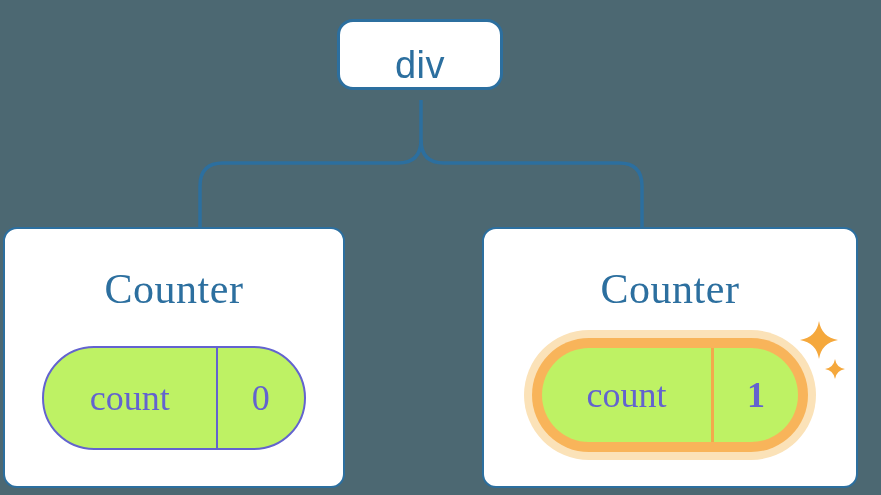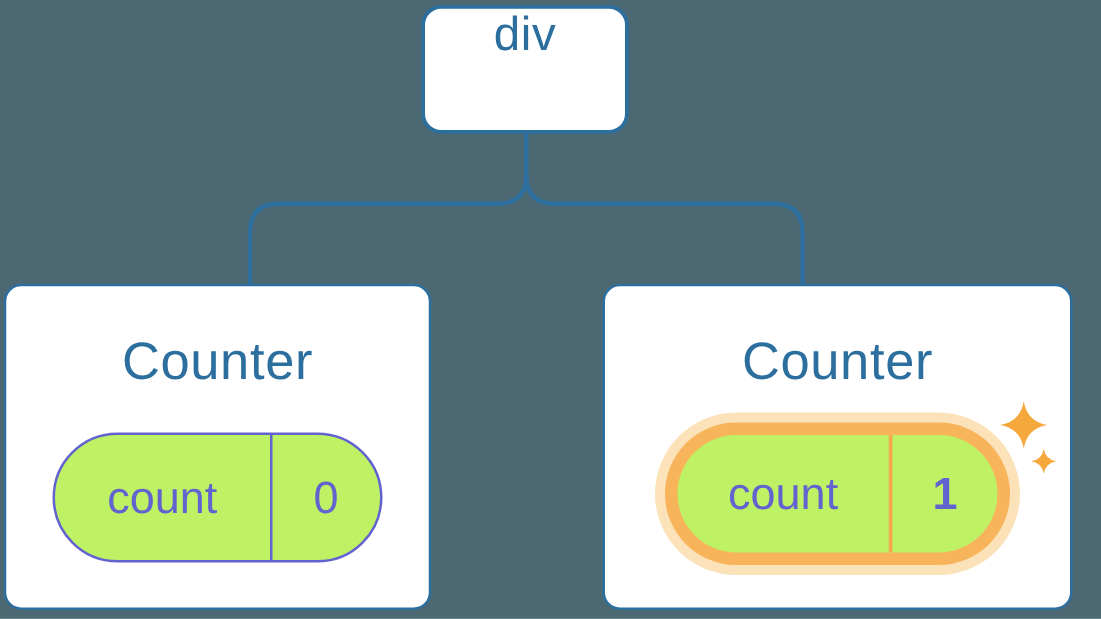--- a/index.html
+++ b/index.html
@@ -14,44 +14,45 @@
     background: var(--bg, #4C6872);
     overflow: hidden;
   }
   #connector-svg {
     position: absolute;
     left: 0; top: 0;
     width: 881px; height: 495px;
   }
   .root-node {
     position: absolute;
-    left: 337px; top: 4px;
-    width: 166px; height: 103px;
+    left: 337px; top: 19px;
+    width: 166px; height: 71px;
     box-sizing: border-box;
     background: #fff;
     border: 3.5px solid var(--blue, #2C6F9F);
     border-radius: 16px;
     display: flex;
-    align-items: flex-start;
+    align-items: flex-end;
     justify-content: center;
   }
   .root-node .label {
     color: var(--blue, #2C6F9F);
     font-size: 38px;
     font-weight: 500;
     letter-spacing: 0.5px;
   }
   .card {
     position: absolute;
     top: 227px;
     height: 261px;
     box-sizing: border-box;
     background: #fff;
     border: 2.5px solid var(--blue, #2C6F9F);
     border-radius: 14px;
+    font-family: Liberation Serif, serif;
   }
   .card.left  { left: 3px;   width: 342px; }
   .card.right { left: 482px; width: 376px; }
   .card-title {
     position: absolute;
     left: 0; right: 0;
     top: 38px;
     text-align: center;
     color: var(--blue, #2C6F9F);
     font-size: 42px;

